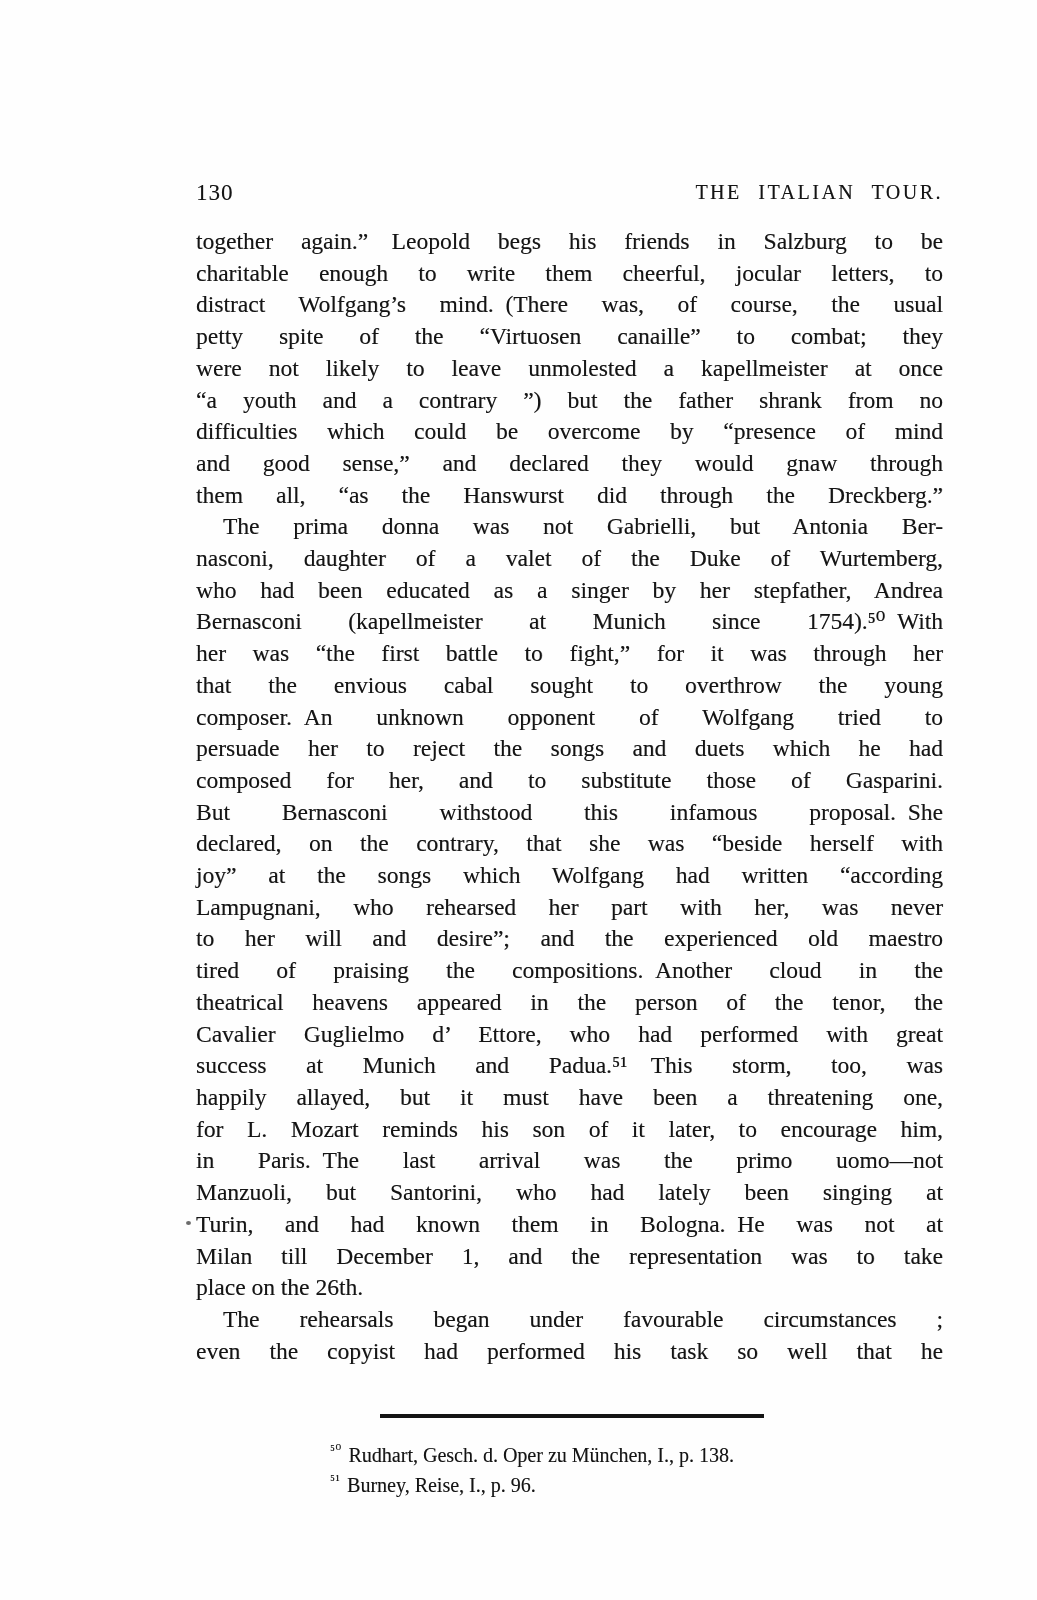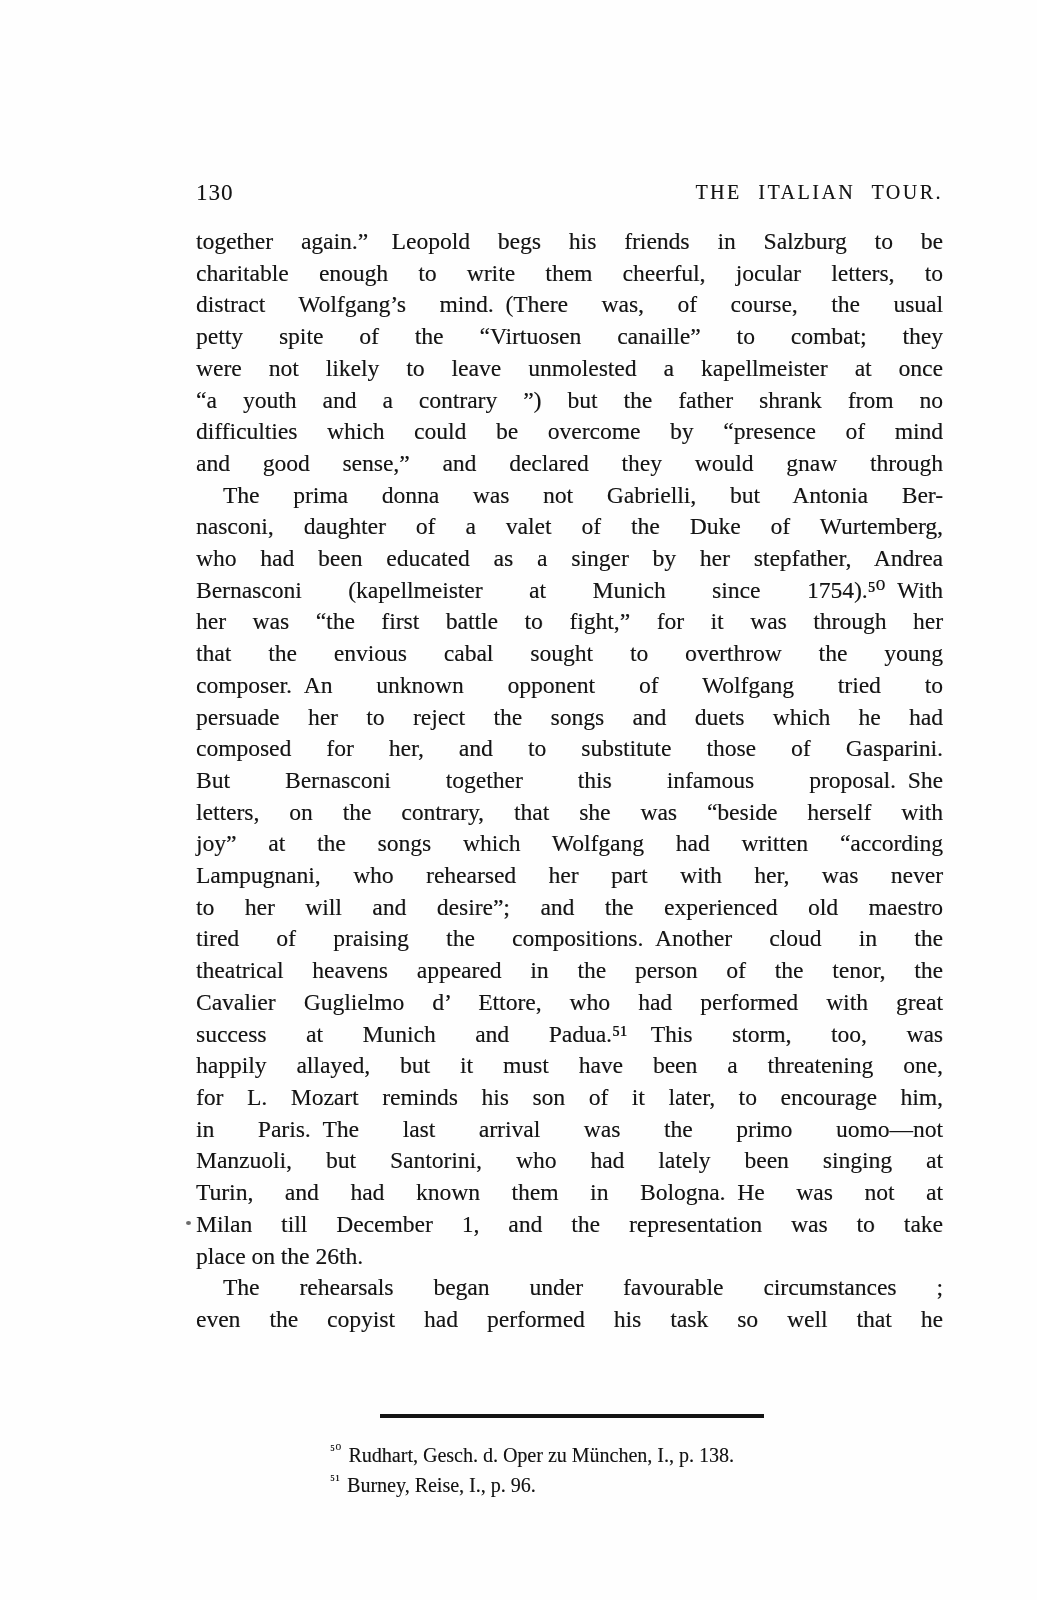--- a/index.html
+++ b/index.html
@@ -112,32 +112,33 @@
   <div class="body-text">
 
     <div class="ln">together again.” Leopold begs his friends in Salzburg to be</div>
     <div class="ln">charitable enough to write them cheerful, jocular letters, to</div>
     <div class="ln">distract Wolfgang’s mind. (There was, of course, the usual</div>
     <div class="ln">petty spite of the “Virtuosen canaille” to combat; they</div>
     <div class="ln">were not likely to leave unmolested a kapellmeister at once</div>
     <div class="ln">“a youth and a contrary ”) but the father shrank from no</div>
     <div class="ln">difficulties which could be overcome by “presence of mind</div>
     <div class="ln">and good sense,” and declared they would gnaw through</div>
+    <div class="ln">them all, “as the Hanswurst did through the Dreckberg.”</div>
 
     <div class="ln indent">The prima donna was not Gabrielli, but Antonia Ber-</div>
     <div class="ln">nasconi, daughter of a valet of the Duke of Wurtemberg,</div>
     <div class="ln">who had been educated as a singer by her stepfather, Andrea</div>
     <div class="ln">Bernasconi (kapellmeister at Munich since 1754).⁵⁰ With</div>
     <div class="ln">her was “the first battle to fight,” for it was through her</div>
     <div class="ln">that the envious cabal sought to overthrow the young</div>
     <div class="ln">composer. An unknown opponent of Wolfgang tried to</div>
     <div class="ln">persuade her to reject the songs and duets which he had</div>
     <div class="ln">composed for her, and to substitute those of Gasparini.</div>
-    <div class="ln">But Bernasconi together this infamous proposal. She</div>
-    <div class="ln">letters, on the contrary, that she was “beside herself with</div>
+    <div class="ln">But Bernasconi withstood this infamous proposal. She</div>
+    <div class="ln">declared, on the contrary, that she was “beside herself with</div>
     <div class="ln">joy” at the songs which Wolfgang had written “according</div>
     <div class="ln">Lampugnani, who rehearsed her part with her, was never</div>
     <div class="ln">to her will and desire”; and the experienced old maestro</div>
     <div class="ln">tired of praising the compositions. Another cloud in the</div>
     <div class="ln">theatrical heavens appeared in the person of the tenor, the</div>
     <div class="ln">Cavalier Guglielmo d’ Ettore, who had performed with great</div>
     <div class="ln">success at Munich and Padua.⁵¹ This storm, too, was</div>
     <div class="ln">happily allayed, but it must have been a threatening one,</div>
     <div class="ln">for L. Mozart reminds his son of it later, to encourage him,</div>
     <div class="ln">in Paris. The last arrival was the primo uomo—not</div>

